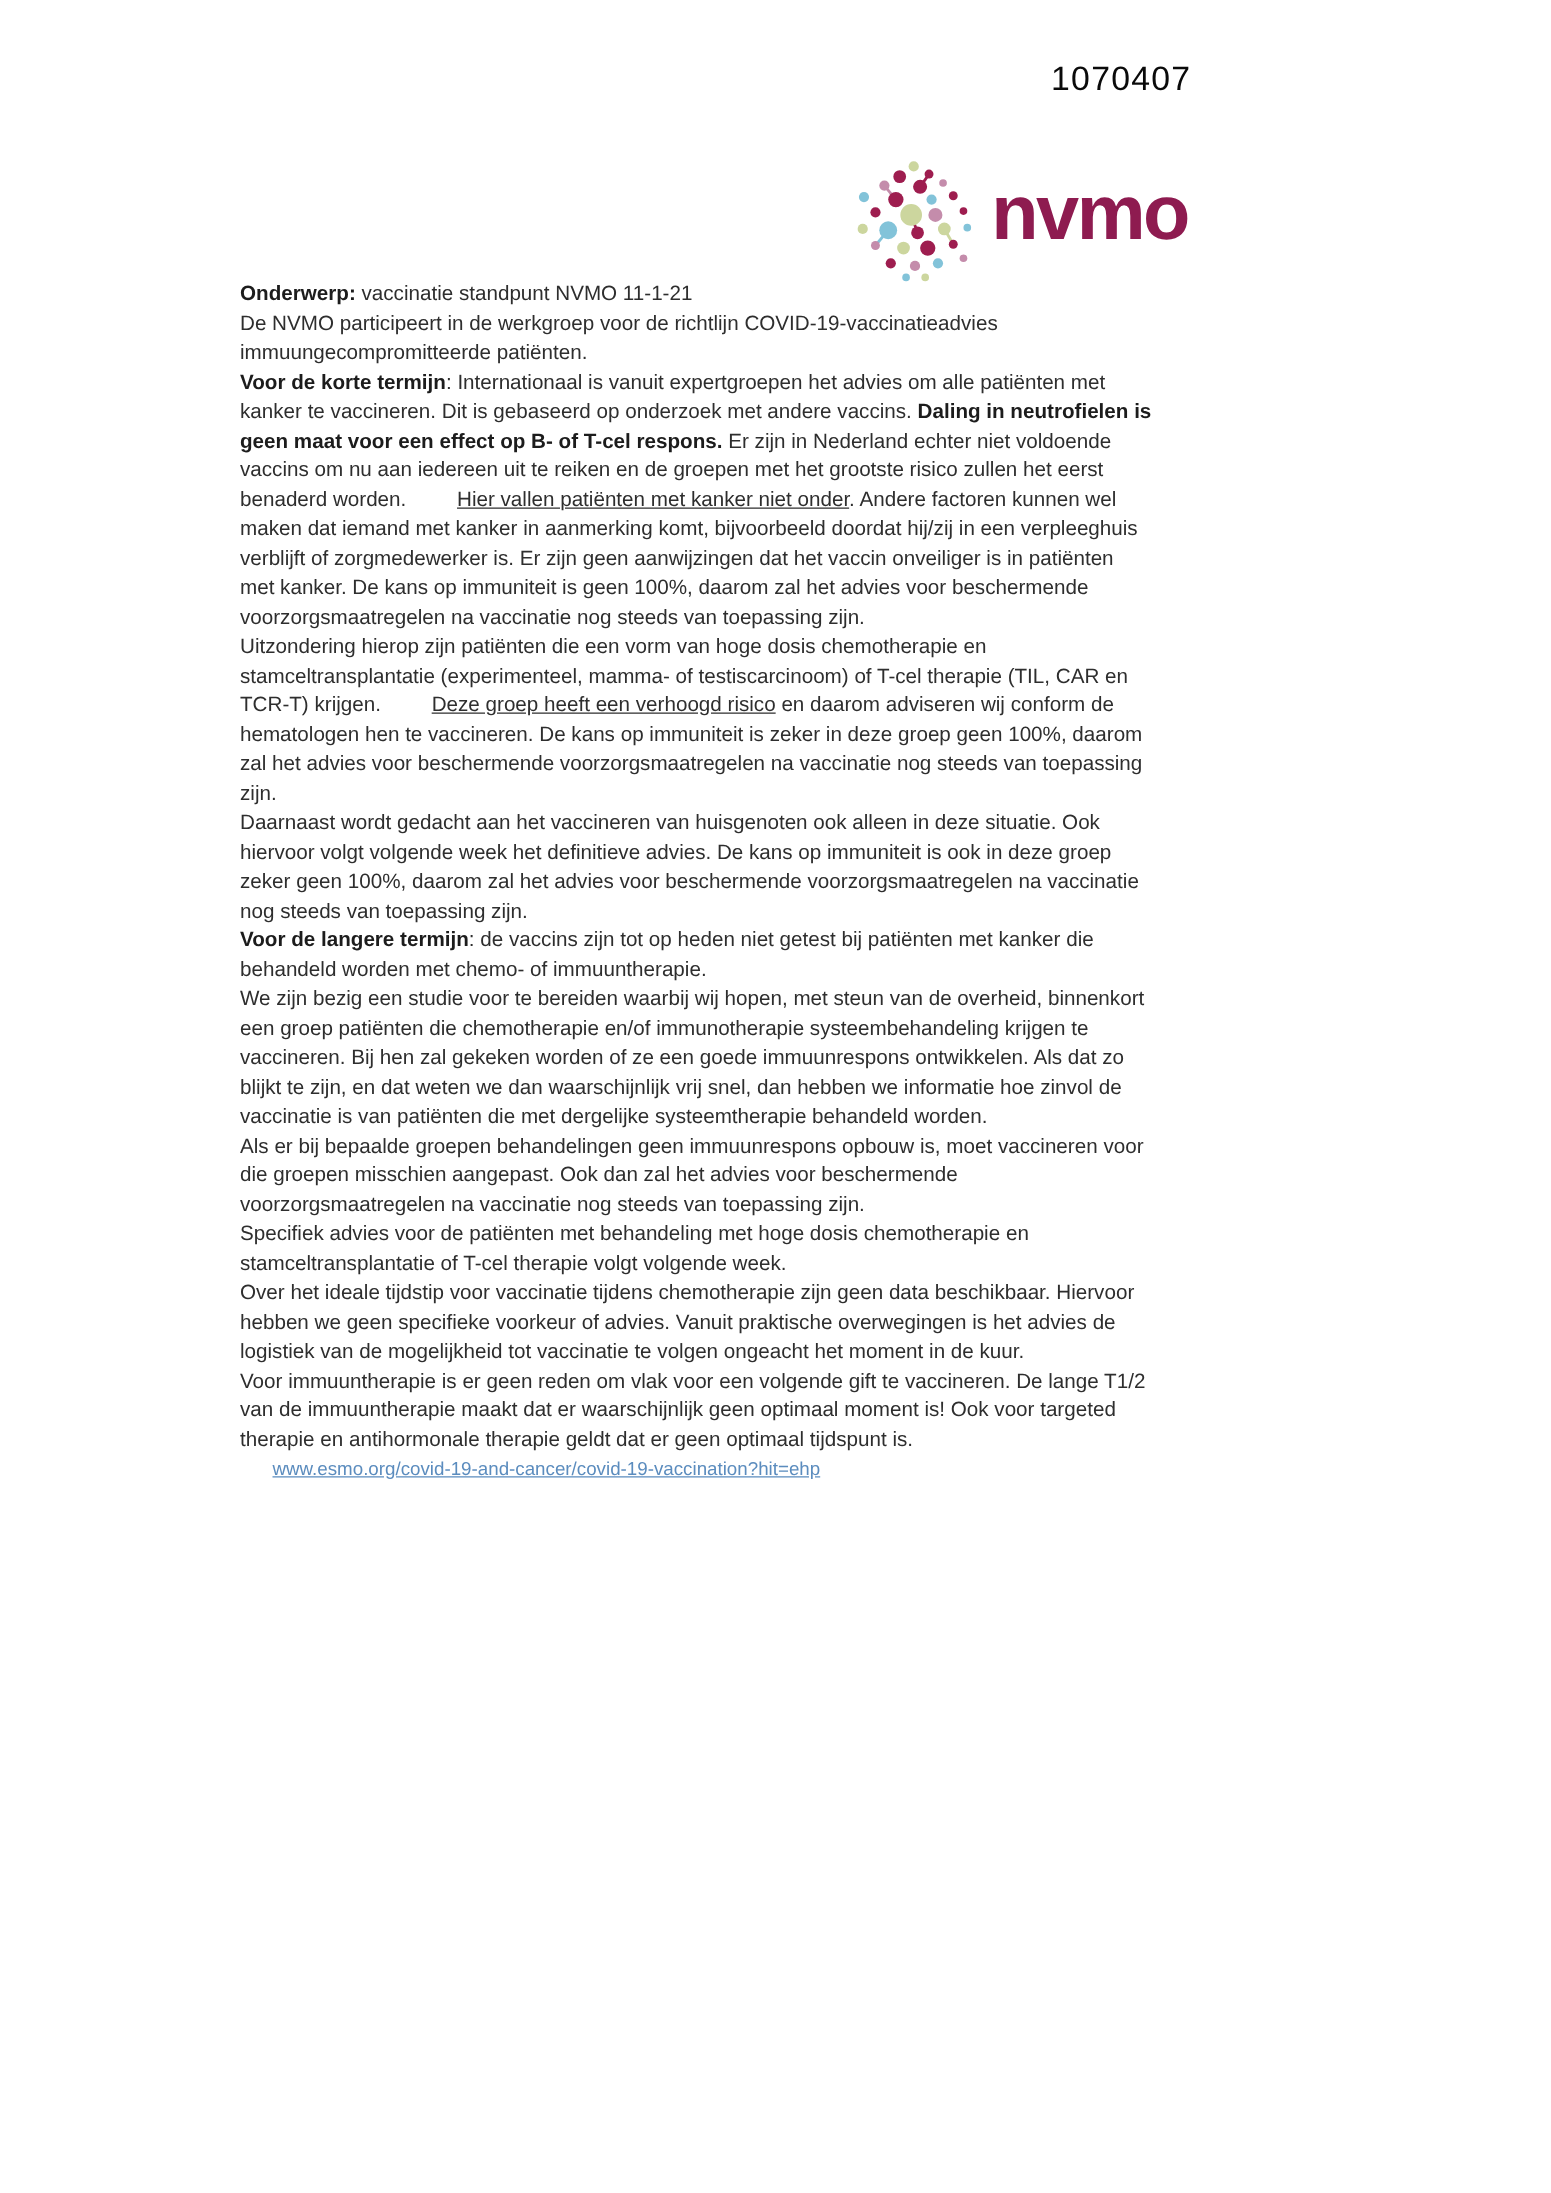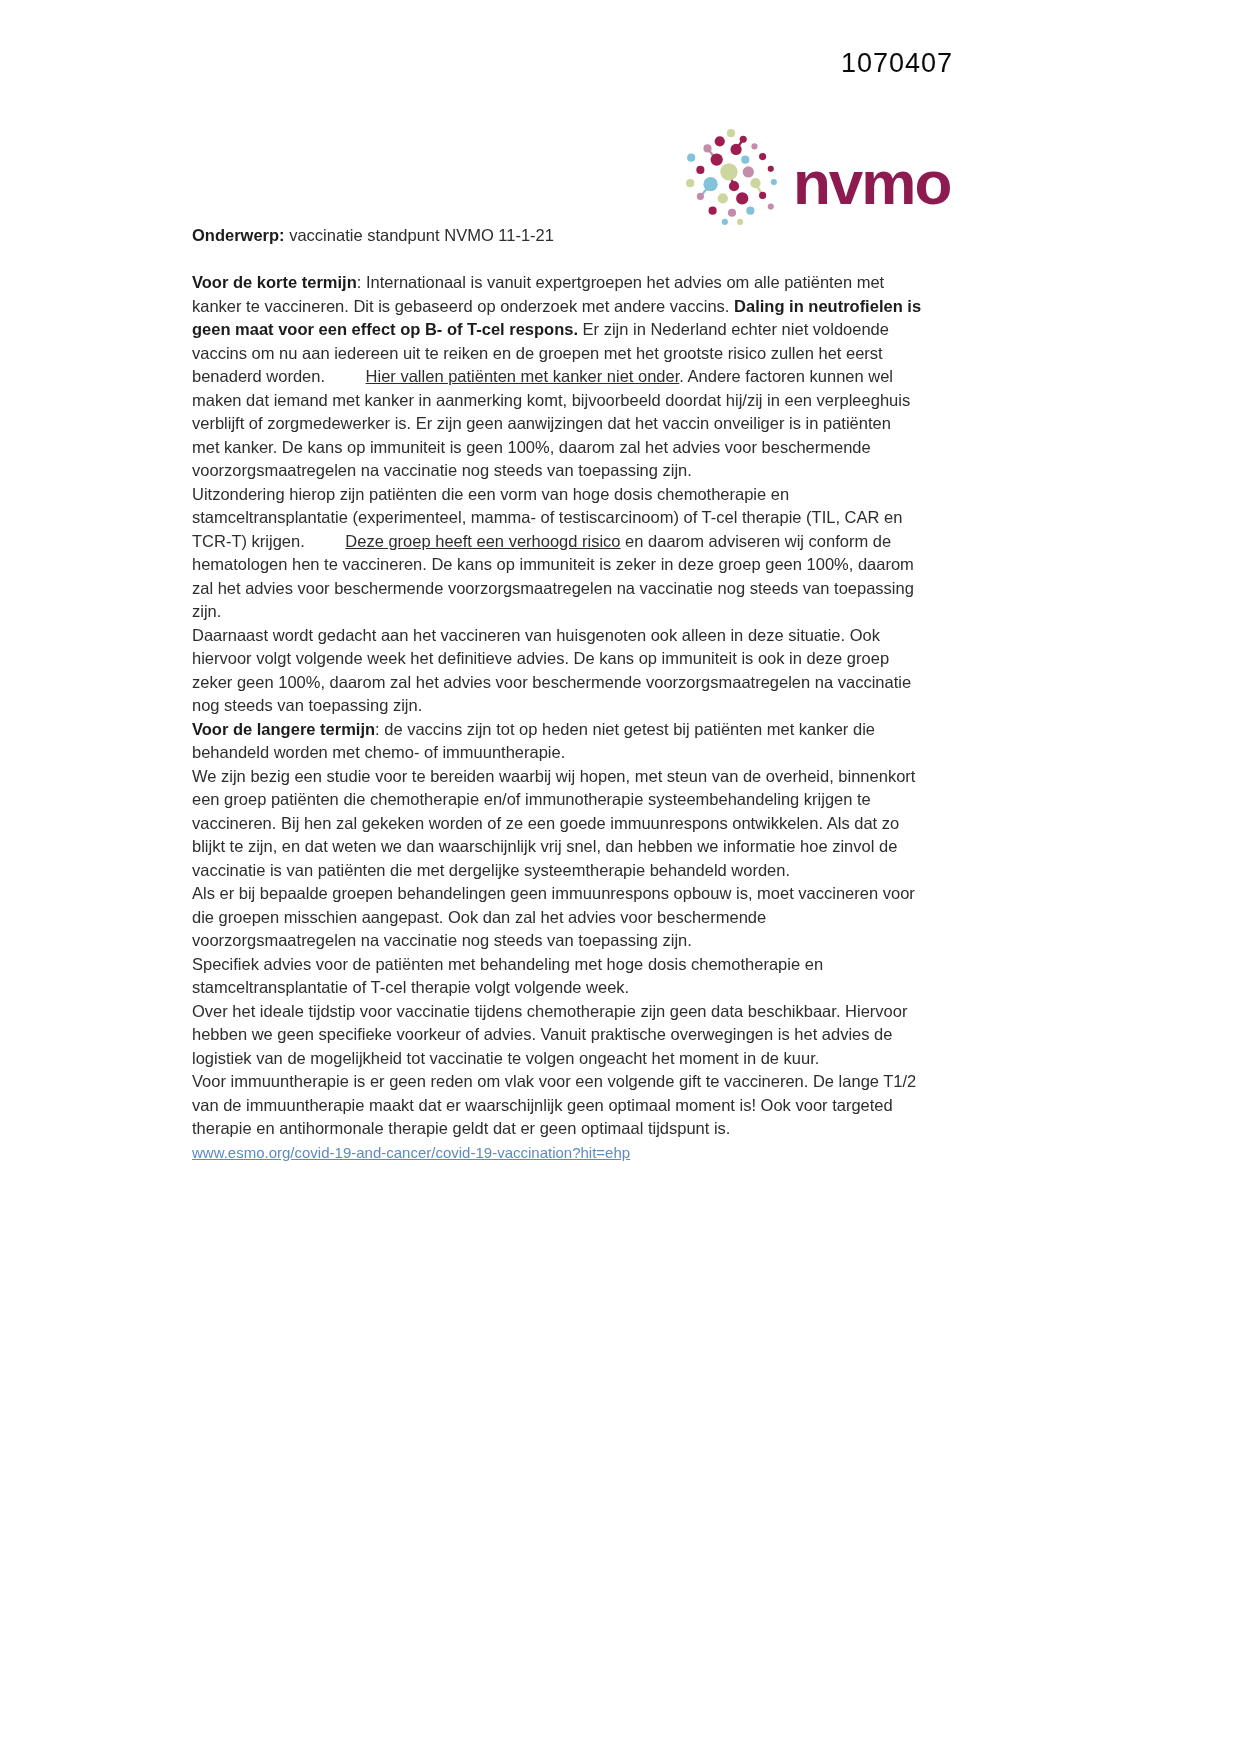--- a/index.html
+++ b/index.html
@@ -19,21 +19,20 @@
     right: 184px;
     font-size: 27px;
     letter-spacing: 1px;
     color: #0a0a0a;
   }
   .logo {
     position: absolute;
     top: 126px;
     left: 683px;
     display: flex;
-    align-items: center;
     gap: 12px;
   }
   .logo svg { display: block; }
   .wordmark {
     font-size: 62px;
     font-weight: 700;
     letter-spacing: -2px;
     color: #8e1b50;
     line-height: 1;
     margin-top: 14px;
@@ -61,20 +60,21 @@
   p.block { margin: 0; }
   .mb-sm { margin-bottom: 26px; }
   .mb-md { margin-bottom: 44px; }
   .mb-lg { margin-bottom: 52px; }
   .mb-xl { margin-bottom: 56px; }
   .esmo-link {
     color: #5b8cbe;
     text-decoration: underline;
     font-size: 15px;
     cursor: pointer;
+    margin-left: 26px;
   }
 </style>
 </head>
 <body>
 
 <div class="page">
 
   <div class="page-number">1070407</div>
 
   <div class="logo">
@@ -114,21 +114,21 @@
       <circle class="db" cx="41" cy="94" r="3"></circle>
       <circle class="dg" cx="56" cy="94" r="3"></circle>
     </svg>
     <span class="wordmark">nvmo</span>
   </div>
 
   <div class="body">
 
     <p class="subject block"><span class="b">Onderwerp:</span><span> vaccinatie standpunt NVMO 11-1-21</span></p>
 
-    <p class="block mb-md"><br></p>
+    <p class="block mb-md"><span>De NVMO participeert in de werkgroep voor de richtlijn COVID-19-vaccinatieadvies immuungecompromitteerde patiënten.</span><br></p>
 
     <p class="block mb-sm"><span class="b">Voor de korte termijn</span><span>: Internationaal is vanuit expertgroepen het advies om alle patiënten met kanker te vaccineren. Dit is gebaseerd op onderzoek met andere vaccins. </span><span class="b">Daling in neutrofielen is geen maat voor een effect op B- of T-cel respons.</span><span> Er zijn in Nederland echter niet voldoende vaccins om nu aan iedereen uit te reiken en de groepen met het grootste risico zullen het eerst benaderd worden. </span><span class="u">Hier vallen patiënten met kanker niet onder</span><span>. Andere factoren kunnen wel maken dat iemand met kanker in aanmerking komt, bijvoorbeeld doordat hij/zij in een verpleeghuis verblijft of zorgmedewerker is. Er zijn geen aanwijzingen dat het vaccin onveiliger is in patiënten met kanker. De kans op immuniteit is geen 100%, daarom zal het advies voor beschermende voorzorgsmaatregelen na vaccinatie nog steeds van toepassing zijn.</span></p>
 
     <p class="block mb-lg"><span>Uitzondering hierop zijn patiënten die een vorm van hoge dosis chemotherapie en stamceltransplantatie (experimenteel, mamma- of testiscarcinoom) of T-cel therapie (TIL, CAR en TCR-T) krijgen. </span><span class="u">Deze groep heeft een verhoogd risico</span><span> en daarom adviseren wij conform de hematologen hen te vaccineren. De kans op immuniteit is zeker in deze groep geen 100%, daarom zal het advies voor beschermende voorzorgsmaatregelen na vaccinatie nog steeds van toepassing zijn.</span><br><span>Daarnaast wordt gedacht aan het vaccineren van huisgenoten ook alleen in deze situatie. Ook hiervoor volgt volgende week het definitieve advies. De kans op immuniteit is ook in deze groep zeker geen 100%, daarom zal het advies voor beschermende voorzorgsmaatregelen na vaccinatie nog steeds van toepassing zijn.</span></p>
 
     <p class="block mb-sm"><span class="b">Voor de langere termijn</span><span>: de vaccins zijn tot op heden niet getest bij patiënten met kanker die behandeld worden met chemo- of immuuntherapie.</span><br><span>We zijn bezig een studie voor te bereiden waarbij wij hopen, met steun van de overheid, binnenkort een groep patiënten die chemotherapie en/of immunotherapie systeembehandeling krijgen te vaccineren. Bij hen zal gekeken worden of ze een goede immuunrespons ontwikkelen. Als dat zo blijkt te zijn, en dat weten we dan waarschijnlijk vrij snel, dan hebben we informatie hoe zinvol de vaccinatie is van patiënten die met dergelijke systeemtherapie behandeld worden.</span><br><span>Als er bij bepaalde groepen behandelingen geen immuunrespons opbouw is, moet vaccineren voor die groepen misschien aangepast. Ook dan zal het advies voor beschermende voorzorgsmaatregelen na vaccinatie nog steeds van toepassing zijn.</span><br><span>Specifiek advies voor de patiënten met behandeling met hoge dosis chemotherapie en stamceltransplantatie of T-cel therapie volgt volgende week.</span></p>
 
     <p class="block mb-xl"><span>Over het ideale tijdstip voor vaccinatie tijdens chemotherapie zijn geen data beschikbaar. Hiervoor hebben we geen specifieke voorkeur of advies. Vanuit praktische overwegingen is het advies de logistiek van de mogelijkheid tot vaccinatie te volgen ongeacht het moment in de kuur.</span><br><span>Voor immuuntherapie is er geen reden om vlak voor een volgende gift te vaccineren. De lange T1/2 van de immuuntherapie maakt dat er waarschijnlijk geen optimaal moment is! Ook voor targeted therapie en antihormonale therapie geldt dat er geen optimaal tijdspunt is.</span></p>
 
     <p class="block"><a class="esmo-link">www.esmo.org/covid-19-and-cancer/covid-19-vaccination?hit=ehp</a></p>

